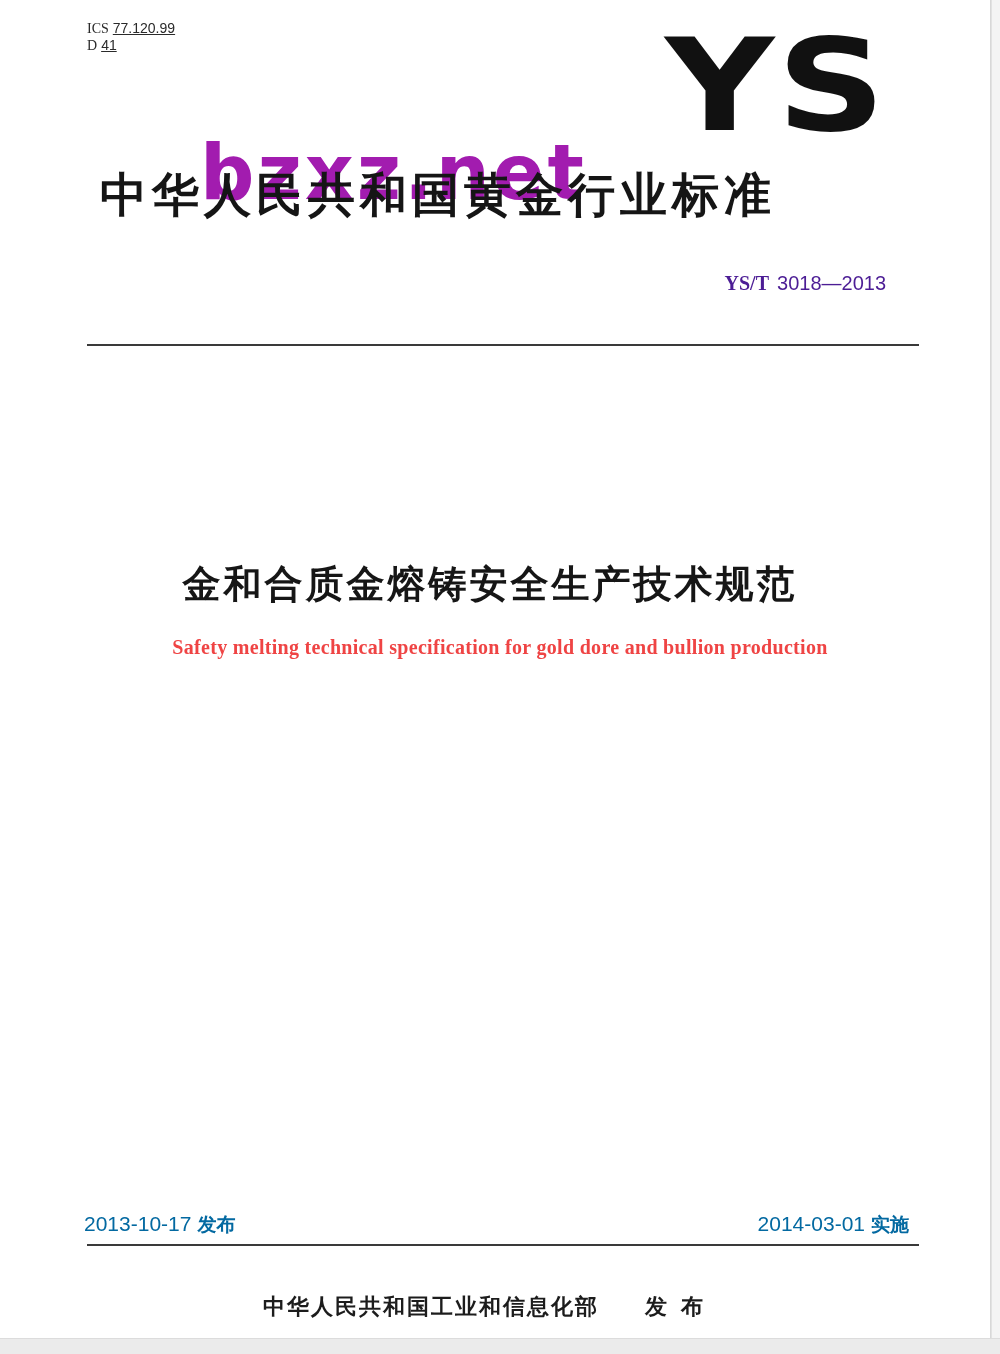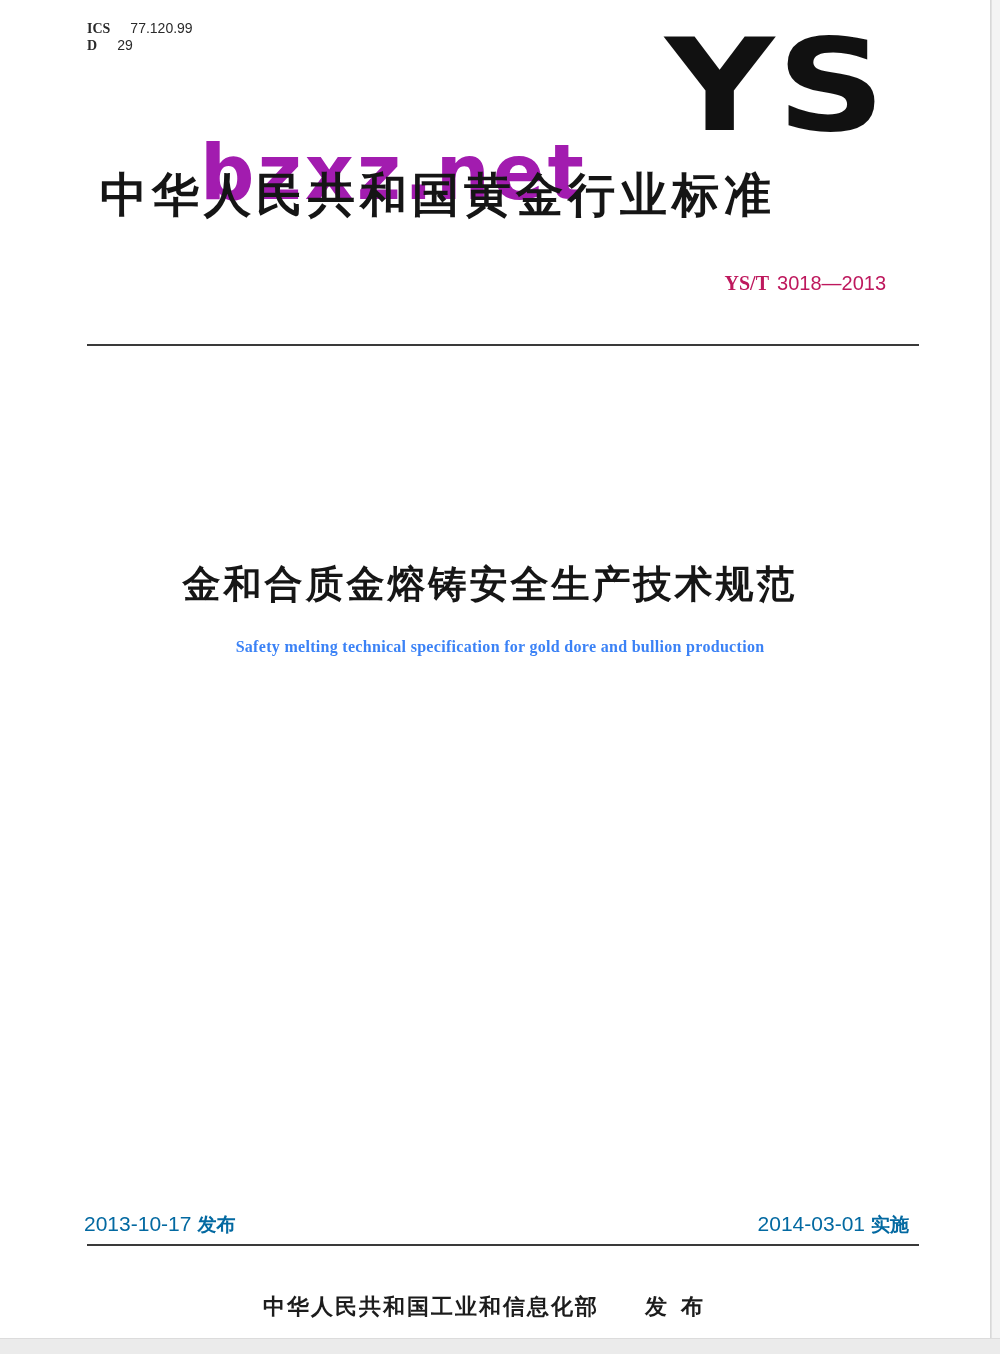--- a/index.html
+++ b/index.html
@@ -45,22 +45,22 @@
     .classification {
       position: absolute;
       left: 87px;
       top: 20px;
       font-family: "Liberation Serif", serif;
       font-size: 14px;
       line-height: 17px;
       color: #2a2a2a;
     }
     .classification .row { display: block; }
-    .classification .key { font-weight: bold; margin-right: 20px; }
-    .classification .val { font-family: "Liberation Sans", sans-serif; }
+    .classification .key { font-weight: normal; margin-right: 4px; }
+    .classification .val { font-family: "Liberation Sans", sans-serif; text-decoration: underline; }
 
     .ys-logo {
       position: absolute;
       left: 665px;
       top: 22px;
       font-family: "DejaVu Sans", sans-serif;
       font-weight: bold;
       font-size: 128px;
       line-height: 128px;
       letter-spacing: 2px;
@@ -94,21 +94,21 @@
       font-weight: bold;
       white-space: nowrap;
       z-index: 1;
     }
 
     .std-number {
       position: absolute;
       right: 104px;
       top: 271px;
       font-size: 20px;
-      color: #be185d;
+      color: #4c1d95;
       white-space: nowrap;
     }
     .std-number .prefix {
       font-family: "Liberation Serif", serif;
       font-weight: bold;
       margin-right: 8px;
     }
     .std-number .num {
       font-family: "Liberation Sans", sans-serif;
     }
@@ -138,23 +138,23 @@
     }
 
     .doc-title-en {
       position: absolute;
       left: 0;
       width: 1000px;
       top: 634px;
       text-align: center;
       font-family: "Liberation Serif", serif;
       font-weight: bold;
-      font-size: 16px;
+      font-size: 20px;
       line-height: 26px;
-      color: #3b82f6;
+      color: #ef4444;
       letter-spacing: 0.3px;
     }
 
     .date-row {
       position: absolute;
       top: 1210px;
       font-family: "Liberation Sans", sans-serif;
       font-size: 21px;
       line-height: 28px;
       color: #0369a1;
@@ -190,21 +190,21 @@
 </head>
 <body>
 
 <div class="page">
 
   <div class="classification">
     <span class="row">
       <span class="key">ICS</span><span class="val">77.120.99</span>
     </span>
     <span class="row">
-      <span class="key">D</span><span class="val">29</span>
+      <span class="key">D</span><span class="val">41</span>
     </span>
   </div>
 
   <div class="ys-logo">YS</div>
 
   <div class="watermark">bzxz.net</div>
 
   <div class="std-title">中华人民共和国黄金行业标准</div>
 
   <div class="std-number">

